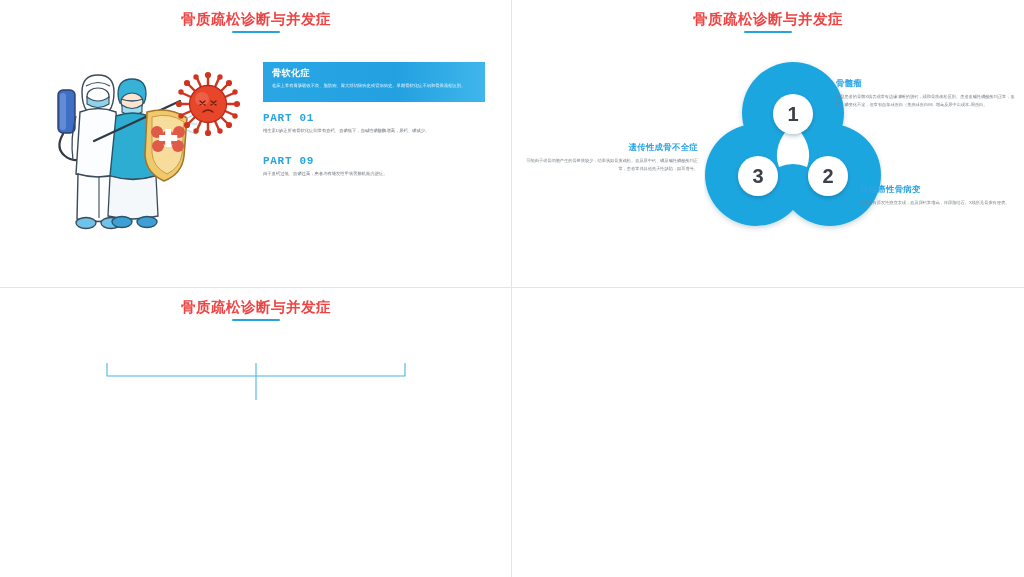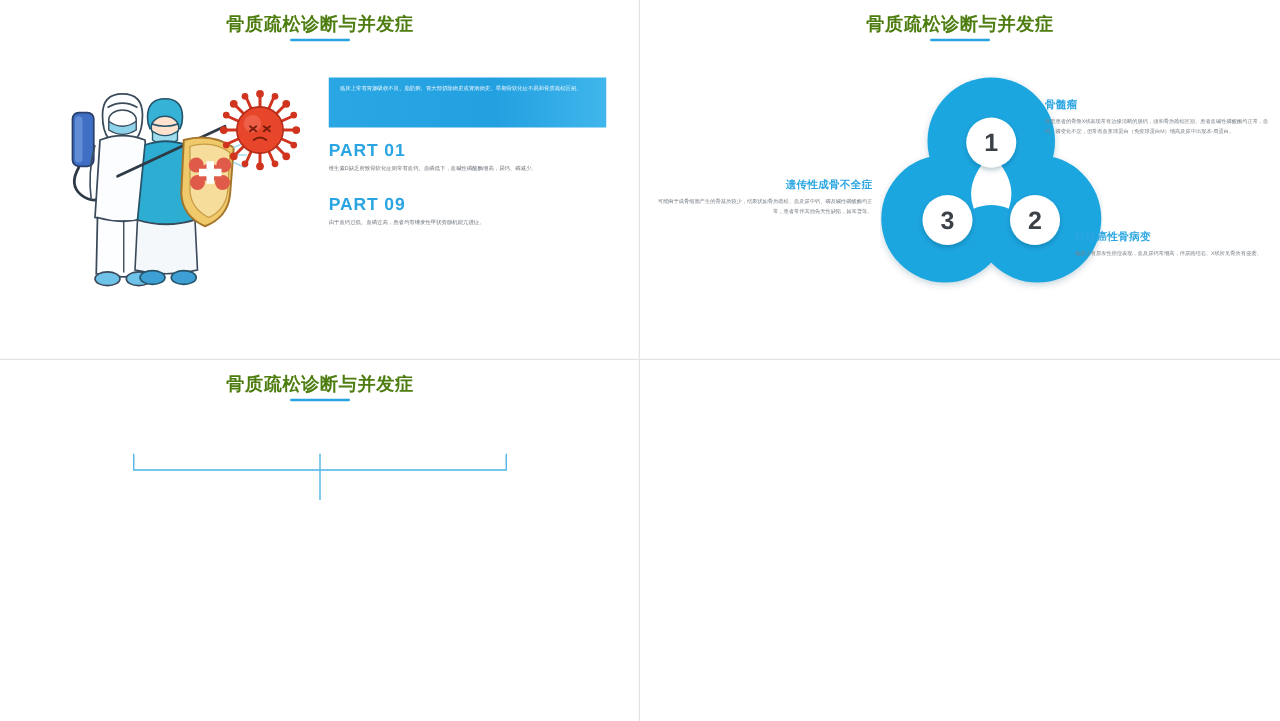--- a/index.html
+++ b/index.html
@@ -7,36 +7,36 @@
   body{width:1024px;height:577px;overflow:hidden;
        font-family:"Liberation Sans","DejaVu Sans",sans-serif;}
   .grid{position:relative;width:1024px;height:577px;display:grid;
         grid-template-columns:512px 512px;grid-template-rows:288px 289px;}
   .slide{position:relative;background:#fff;overflow:hidden;}
   .vline{position:absolute;left:511px;top:0;width:1px;height:577px;background:#e2e4e7;z-index:40;}
   .hline{position:absolute;left:0;top:287px;width:1024px;height:1px;background:#e2e4e7;z-index:40;}
 
   
   .s-title{position:absolute;left:0;right:0;top:10px;text-align:center;
-           font-size:14.5px;font-weight:bold;color:#4d7c0f;letter-spacing:.5px;}
+           font-size:14.5px;font-weight:bold;color:#ef4444;letter-spacing:.5px;}
   .s-rule{position:absolute;top:31px;left:50%;transform:translateX(-50%);
           width:48px;height:2.4px;background:#29a3e0;border-radius:2px;}
 
   
   .illus{position:absolute;left:30px;top:46px;width:210px;height:195px;}
   .illus svg{width:100%;height:100%;display:block;}
 
   .callout{position:absolute;left:263px;top:62px;width:222px;height:40px;
            background:linear-gradient(90deg,#29a6e3 0%,#23a0e0 60%,#3fb6ec 100%);
            padding:5px 8px 4px 9px;box-sizing:border-box;}
   .callout h3{margin:0 0 2px 0;font-size:9.2px;font-weight:bold;color:#fff;letter-spacing:.3px;}
   .callout p{margin:0;font-size:4.3px;line-height:1.65;color:#e9f6fd;}
 
   .part-block{position:absolute;left:263px;width:228px;}
-  .part-block h4{margin:0 0 3px 0;font-size:14px;font-weight:bold;color:#2ba5e1;letter-spacing:.7px;}
+  .part-block h4{margin:0 0 3px 0;font-size:11px;font-weight:bold;color:#2ba5e1;letter-spacing:.7px;font-family:Liberation Mono, monospace;}
   .part-block p{margin:0;font-size:4.3px;line-height:1.75;color:#6f757c;}
   #pb0{top:112px;} #pb1{top:155px;} #pb2{top:192px;}
 
   
   .trefoil{position:absolute;left:192px;top:55px;width:178px;height:178px;}
   .trefoil svg{width:100%;height:100%;display:block;}
 
   .tf-txt{position:absolute;margin-top:16px;}
   .tf-txt h4{margin:0 0 4px 0;font-size:8.4px;font-weight:bold;color:#29a5e2;letter-spacing:.3px;}
   .tf-txt p{margin:0;font-size:4.2px;line-height:1.8;color:#7a8087;}
@@ -144,20 +144,21 @@
           <circle cx="0" cy="0" r="18.5" fill="#e8462b" stroke="#b52c18" stroke-width="1.3"></circle>
           <circle cx="-6" cy="-5" r="7" fill="#f2705a" opacity=".6"></circle>
           <path d="M-8 -3 l5 4 M-3 -3 l-5 4" stroke="#7a1c0c" stroke-width="1.5" stroke-linecap="round"></path>
           <path d="M3 -3 l5 4 M8 -3 l-5 4" stroke="#7a1c0c" stroke-width="1.5" stroke-linecap="round"></path>
           <path d="M-5 8 q5 -4 10 0" fill="none" stroke="#7a1c0c" stroke-width="1.5" stroke-linecap="round"></path>
         </g>
       </svg>
     </div>
 
     <div class="callout">
+      <h3>骨软化症</h3>
       <p>临床上常有胃肠吸收不良、脂肪痢、胃大部切除病史或肾病病史。早期骨软化症不易和骨质疏松区别。</p>
     </div>
 
     <div class="part-block" id="pb0">
       <h4>PART 01</h4>
       <p>维生素D缺乏所致骨软化症则常有血钙、血磷低下，血碱性磷酸酶增高，尿钙、磷减少。</p>
     </div>
     <div class="part-block" id="pb1">
       <h4>PART 09</h4>
       <p>由于血钙过低、血磷过高，患者均有继发性甲状旁腺机能亢进症。</p>

